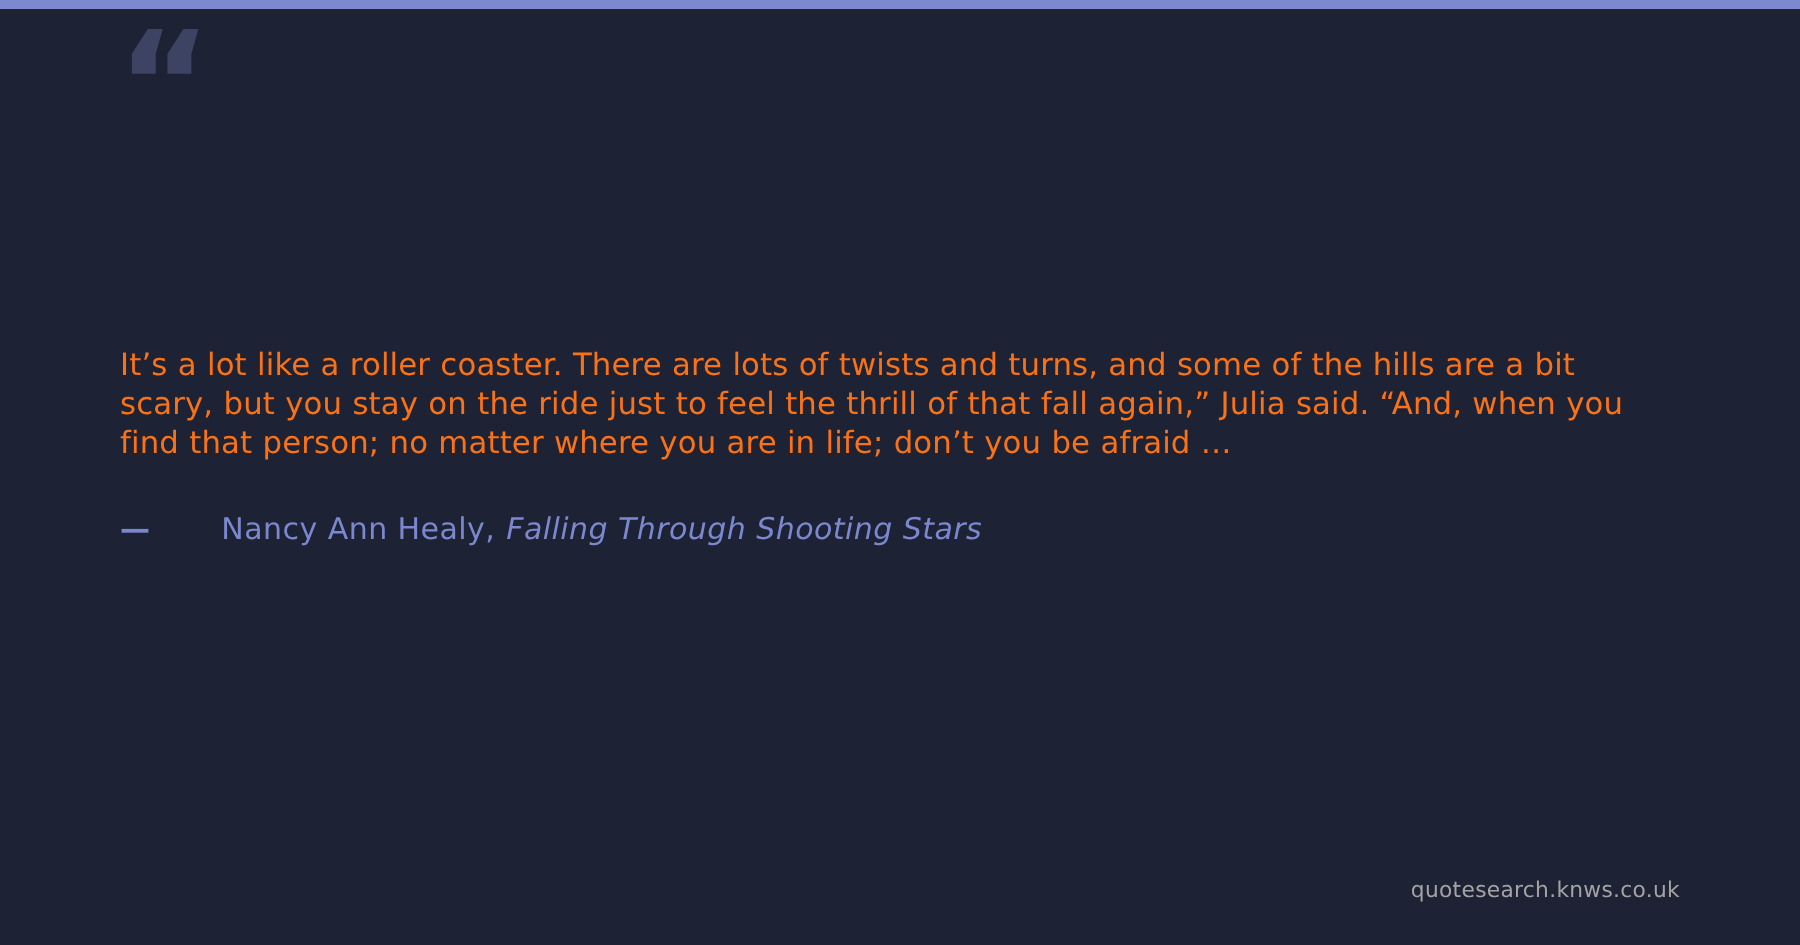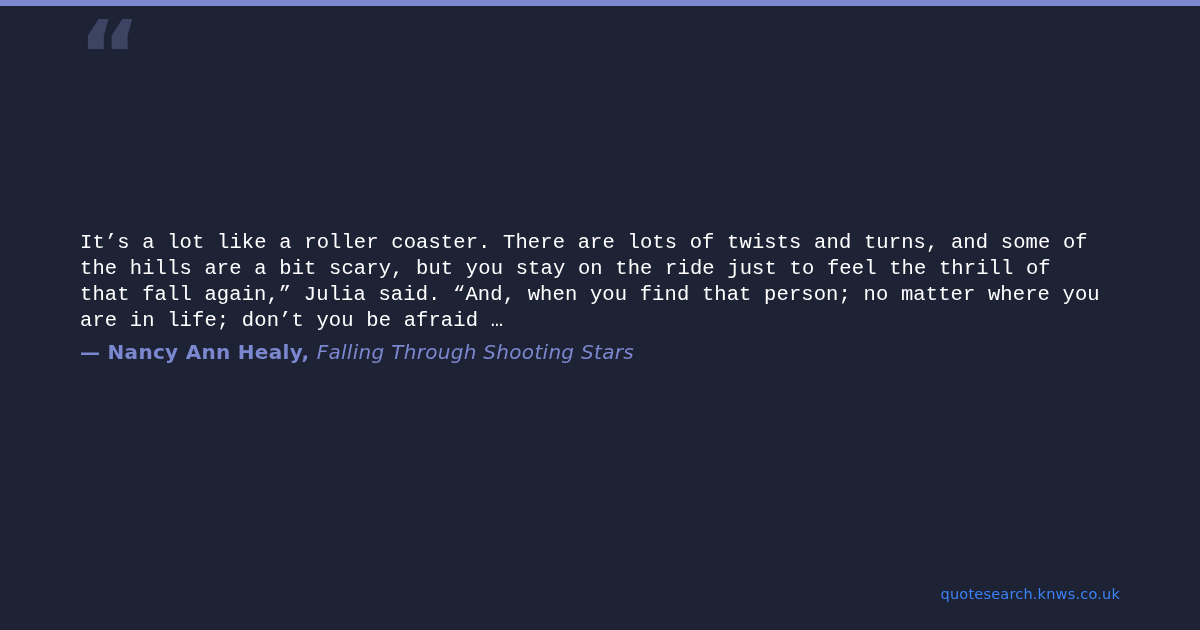--- a/index.html
+++ b/index.html
@@ -47,58 +47,58 @@
   }
 
   
   .quote-body {
     position: absolute;
     left: 80px;
     top: 230px;
     width: 1030px;
     font-size: 20.5px;
     line-height: 26px;
-    color: #ffffff;
+    color: #f97316;
     font-weight: 400;
     letter-spacing: 0.1px;
     word-spacing: 0.2px;
-    font-family: Liberation Mono, monospace;
   }
 
   
   .attribution {
     position: absolute;
     left: 80px;
     top: 340px;
     font-size: 20px;
     font-weight: 700;
     color: #7b88d0;
     letter-spacing: 0.3px;
     white-space: nowrap;
   }
   .attribution .dash {
     font-weight: 700;
     font-style: normal;
   }
   .attribution .author {
-    font-weight: 700;
+    font-weight: 400;
     font-style: normal;
+    margin-left: 40px;
   }
   .attribution .work {
     font-weight: 400;
     font-style: italic;
   }
 
   
   .site-url {
     position: absolute;
     right: 80px;
     bottom: 28px;
     font-size: 14.5px;
-    color: #3b82f6;
+    color: #a3a3a3;
     letter-spacing: 0.2px;
     text-align: right;
   }
 </style>
 </head>
 <body>
 
 <div class="card">
 
   <div class="accent-bar"></div>

